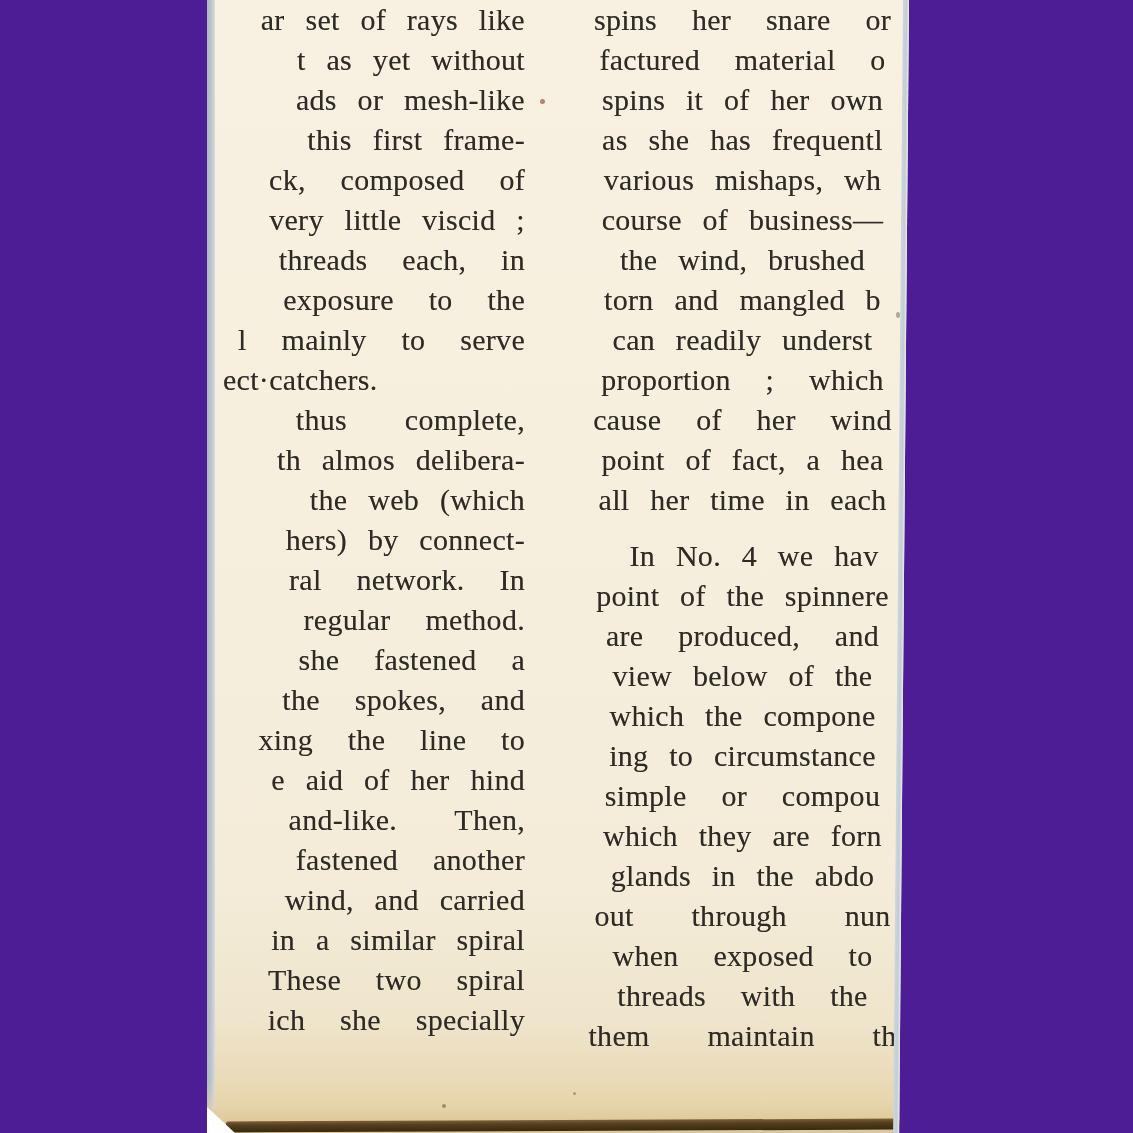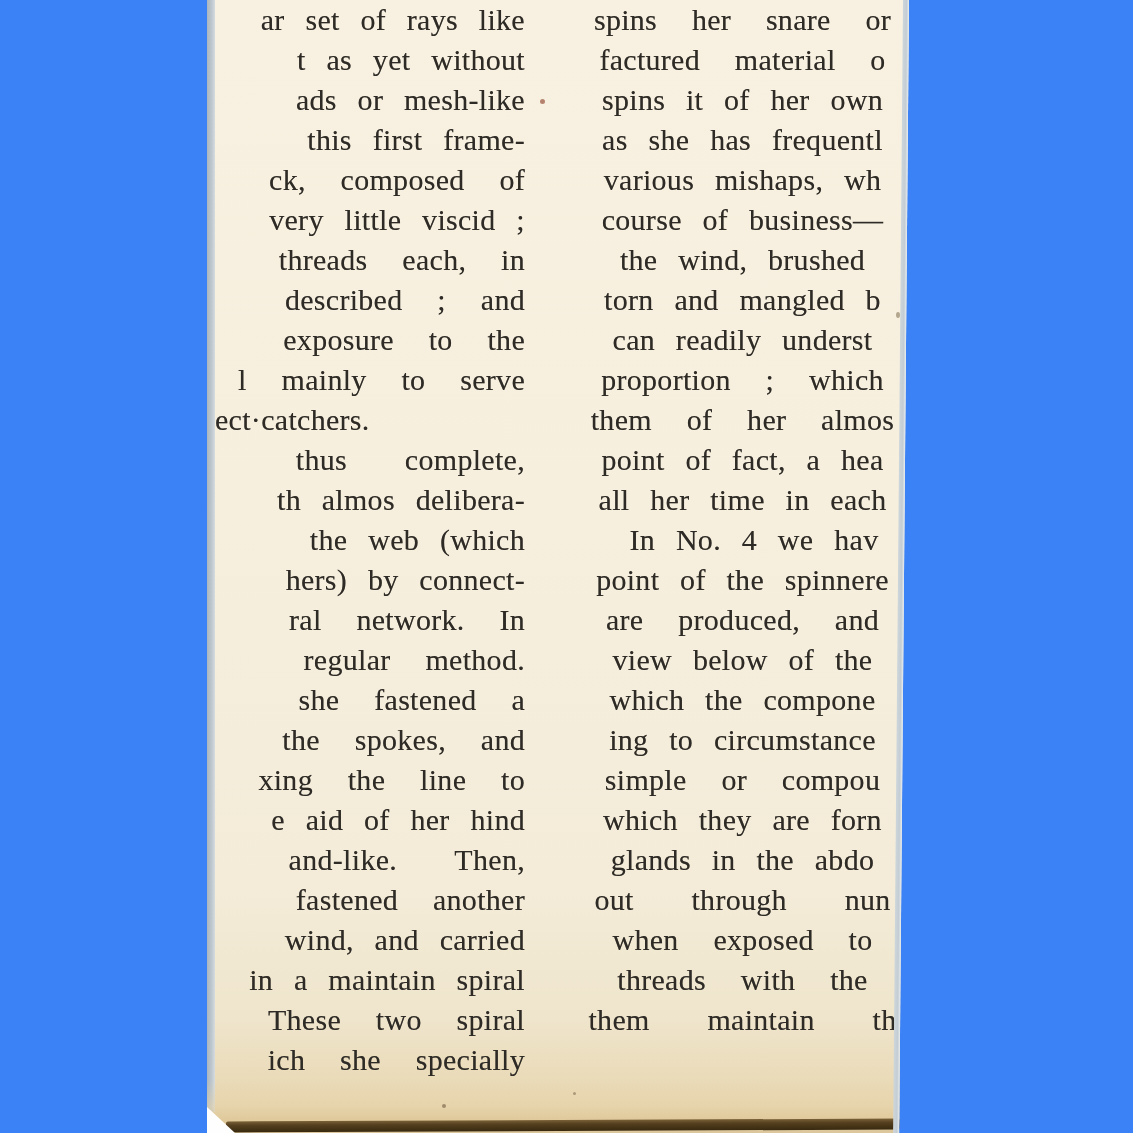--- a/index.html
+++ b/index.html
@@ -1,20 +1,20 @@
 <!DOCTYPE html>
 <html><head>
 <meta charset="utf-8">
 <style>
   html,body{margin:0;padding:0;background:#fefefe;}
   .page{
     position:relative;
     width:1133px;height:1133px;
     overflow:hidden;
-    background:#3b82f6;
+    background:#4c1d95;
     font-family:"Liberation Serif","DejaVu Serif",serif;
   }
   
   .paper{
     position:absolute;left:207px;top:0;width:702px;height:1133px;
     background:linear-gradient(180deg,
       #f8f1e1 0%, #f6efde 45%, #f4ecd9 78%,
       #efe5cc 90%, #e8d7b2 97%, #dcc69c 100%);
     clip-path:polygon(0 0, 100% 0, 98.6% 100%, 0 100%);
   }
@@ -49,22 +49,22 @@
   .col-right{left:370px;width:331px;}
   .line{
     height:40px;line-height:40px;
     font-size:30px;color:#2e2b26;
     white-space:nowrap;
     letter-spacing:0.3px;
     text-shadow:0 0 0.5px rgba(46,43,38,0.45);
   }
   .col-left .line{text-align:right;}
   .col-right .line{text-align:center;}
-  .col-left .line.para-end{text-align:left;padding-left:6px;}
-  .col-right .line.indent{padding-left:23px;}
+  .col-left .line.para-end{text-align:left;padding-left:6px;margin-left:8px;}
+  .col-right .line.indent{padding-left:23px;margin-top:16px;}
   
   .ws1{word-spacing:4px;}
   .ws2{word-spacing:13px;}
   .ws3{word-spacing:27px;}
   .ws4{word-spacing:50px;}
   
   .speck{position:absolute;border-radius:50%;}
   .speck-a{left:540px;top:99px;width:5px;height:5px;background:#b5826e;}
   .speck-b{left:442px;top:1104px;width:4px;height:4px;background:#a08c6c;}
   .speck-c{left:573px;top:1092px;width:3px;height:3px;background:#ab9878;}
@@ -79,54 +79,53 @@
     <div class="bottom-band"></div>
 
     <div class="col col-left">
       <div class="line ws2">ar set of rays like</div>
       <div class="line ws2">t as yet without</div>
       <div class="line ws2">ads or mesh-like</div>
       <div class="line ws2">this first frame-</div>
       <div class="line ws3">ck, composed of</div>
       <div class="line ws2">very little viscid ;</div>
       <div class="line ws3">threads each, in</div>
-      <div class="line ws3">described ; and</div>
       <div class="line ws3">exposure to the</div>
       <div class="line ws3">l mainly to serve</div>
       <div class="line ws1 para-end">ect·catchers.</div>
       <div class="line ws4">thus complete,</div>
       <div class="line ws2">th almos delibera-</div>
       <div class="line ws2">the web (which</div>
       <div class="line ws2">hers) by connect-</div>
       <div class="line ws3">ral network. In</div>
       <div class="line ws3">regular method.</div>
       <div class="line ws3">she fastened a</div>
       <div class="line ws3">the spokes, and</div>
       <div class="line ws3">xing the line to</div>
       <div class="line ws2">e aid of her hind</div>
       <div class="line ws4">and-like. Then,</div>
       <div class="line ws3">fastened another</div>
       <div class="line ws2">wind, and carried</div>
-      <div class="line ws2">in a maintain spiral</div>
+      <div class="line ws2">in a similar spiral</div>
       <div class="line ws3">These two spiral</div>
       <div class="line ws3">ich she specially</div>
     </div>
 
     <div class="col col-right">
       <div class="line ws3">spins her snare or</div>
       <div class="line ws3">factured material o</div>
       <div class="line ws2">spins it of her own</div>
       <div class="line ws2">as she has frequentl</div>
       <div class="line ws2">various mishaps, wh</div>
       <div class="line ws2">course of business—</div>
       <div class="line ws2">the wind, brushed</div>
       <div class="line ws2">torn and mangled b</div>
       <div class="line ws2">can readily underst</div>
       <div class="line ws3">proportion ; which</div>
-      <div class="line ws3">them of her almos</div>
+      <div class="line ws3">cause of her wind</div>
       <div class="line ws2">point of fact, a hea</div>
       <div class="line ws2">all her time in each</div>
       <div class="line ws2 indent">In No. 4 we hav</div>
       <div class="line ws2">point of the spinnere</div>
       <div class="line ws3">are produced, and</div>
       <div class="line ws2">view below of the</div>
       <div class="line ws2">which the compone</div>
       <div class="line ws2">ing to circumstance</div>
       <div class="line ws3">simple or compou</div>
       <div class="line ws2">which they are forn</div>

